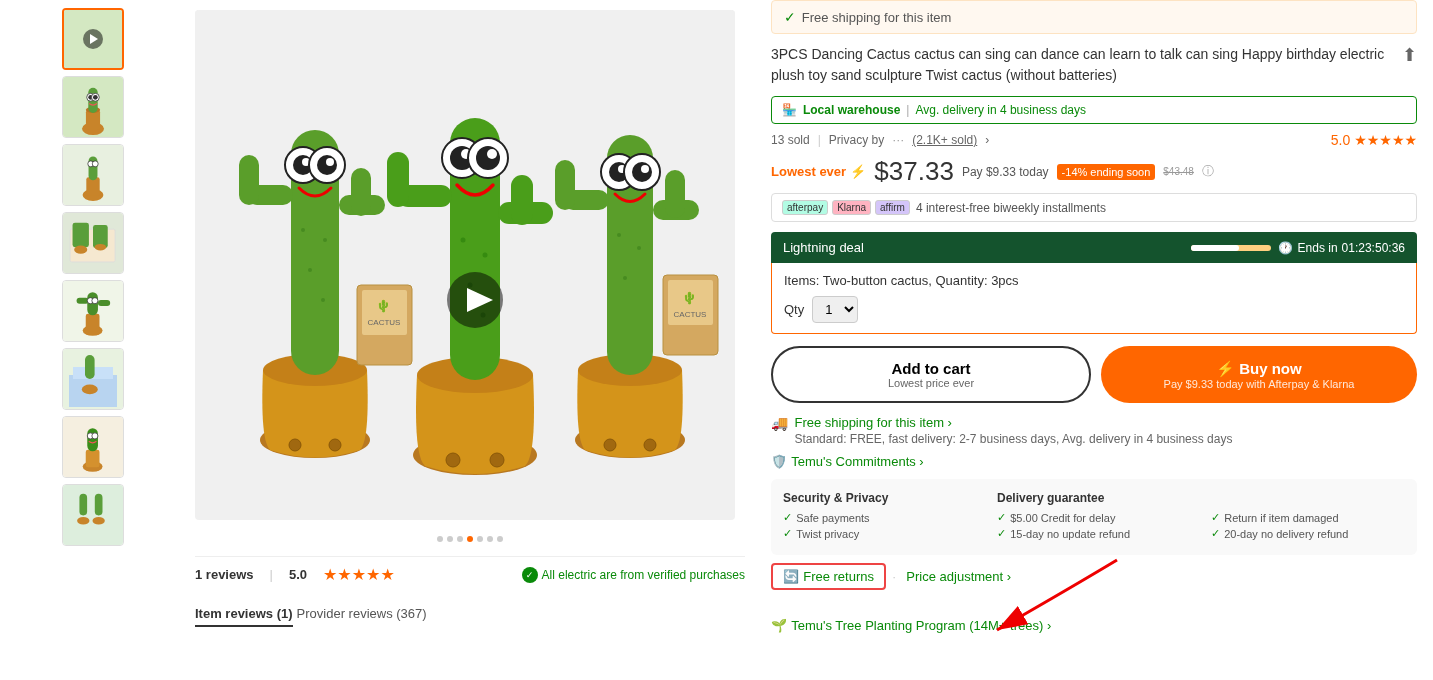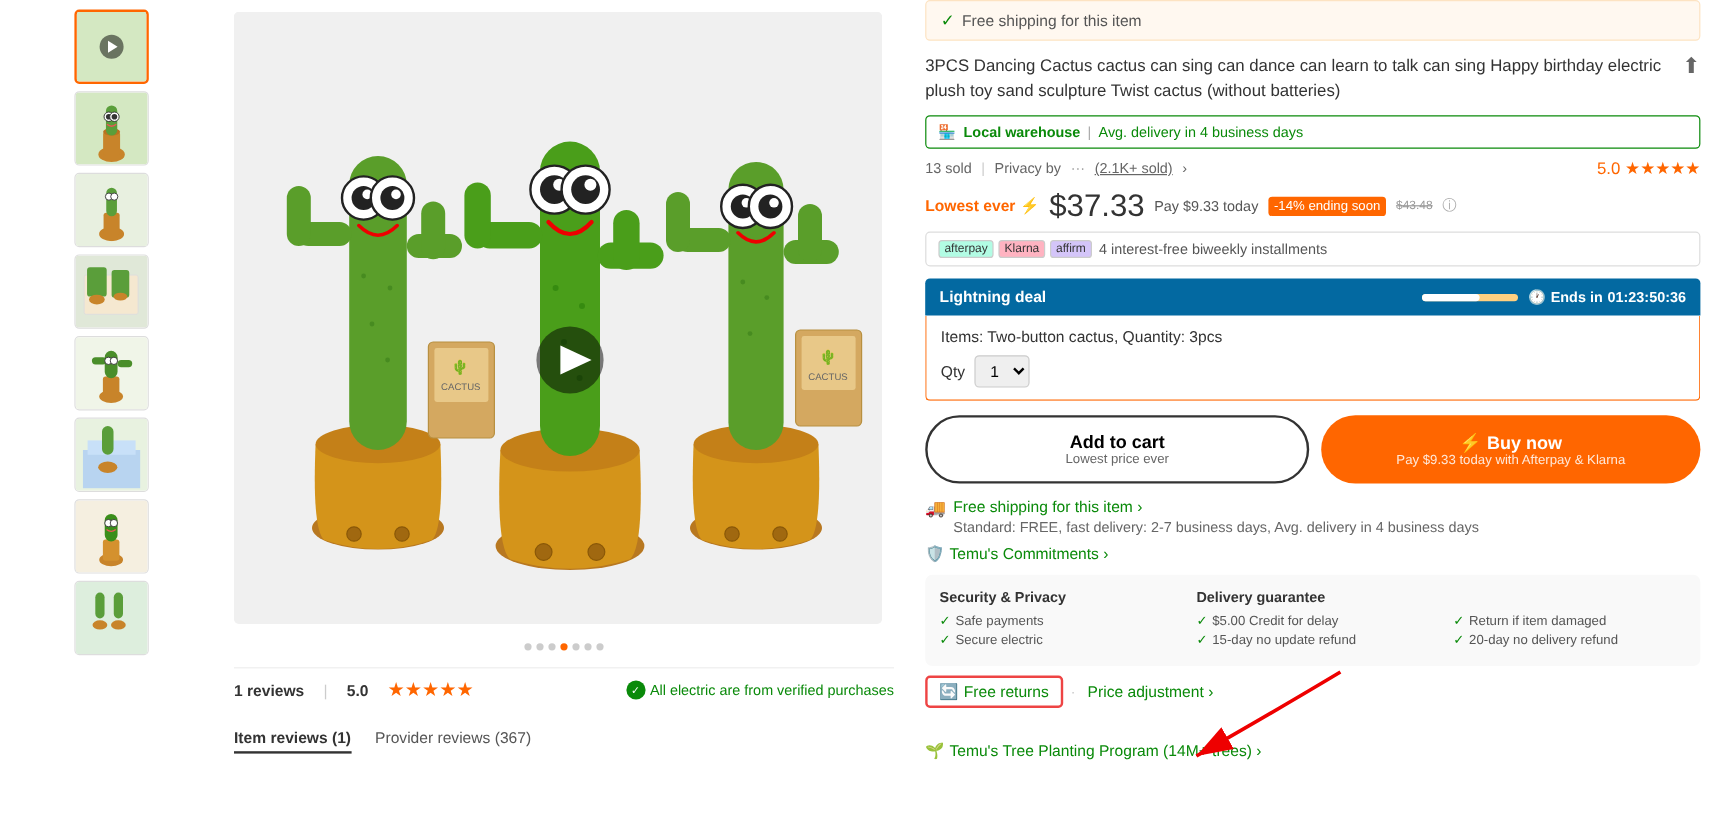--- a/index.html
+++ b/index.html
@@ -16,21 +16,21 @@
     
     .main-image-col { width: 570px; padding: 10px; display: flex; flex-direction: column; gap: 10px; }
     .main-image { width: 540px; height: 510px; background: #f0f0f0; border-radius: 4px; display: flex; align-items: center; justify-content: center; position: relative; overflow: hidden; }
     .dot-row { display: flex; gap: 4px; justify-content: center; margin-top: 6px; }
     .dot { width: 6px; height: 6px; border-radius: 50%; background: #ccc; }
     .dot.active { background: #f60; }
 
     .reviews-row { display: flex; align-items: center; gap: 16px; padding: 8px 0; border-top: 1px solid #eee; margin-top: 4px; }
     .verified-badge { display: flex; align-items: center; gap: 4px; color: #0a8a0a; font-size: 12px; margin-left: auto; }
     .verified-icon { width: 16px; height: 16px; background: #0a8a0a; border-radius: 50%; display: flex; align-items: center; justify-content: center; color: white; font-size: 9px; }
-    .tabs-row { display: flex; gap: 20px; font-size: 13px; padding-top: 4px; }
+    .tabs-row { display: flex; gap: 4px; font-size: 13px; padding-top: 4px; }
     .tab-item { color: #555; cursor: pointer; padding-bottom: 4px; }
     .tab-item.active { color: #333; font-weight: bold; border-bottom: 2px solid #333; }
 
     
     .product-info-col { flex: 1; padding: 0 16px; min-width: 0; }
 
     .shipping-banner { background: #fff8f0; border: 1px solid #fde3c2; border-radius: 4px; padding: 8px 12px; display: flex; align-items: center; gap: 6px; color: #555; font-size: 13px; margin-bottom: 10px; }
     .check-icon { color: #0a8a0a; font-size: 14px; }
 
     .product-title-row { display: flex; align-items: flex-start; gap: 8px; margin-bottom: 10px; }
@@ -52,21 +52,21 @@
     .discount-badge { background: #f60; color: white; font-size: 11px; padding: 2px 5px; border-radius: 3px; }
     .orig-price { text-decoration: line-through; color: #999; font-size: 10px; }
 
     .installment-row { display: flex; align-items: center; gap: 6px; border: 1px solid #ddd; border-radius: 4px; padding: 6px 10px; font-size: 12px; color: #555; margin-bottom: 10px; }
     .payment-badges { display: flex; gap: 4px; }
     .pay-badge { background: #eee; border: 1px solid #ccc; border-radius: 3px; padding: 1px 4px; font-size: 10px; }
     .pay-badge.afterpay { background: #b2fce4; color: #333; }
     .pay-badge.klarna { background: #ffb3c1; color: #333; }
     .pay-badge.affirm { background: #d4c5f9; color: #333; }
 
-    .lightning-deal-bar { background: #0369a1; color: white; padding: 8px 12px; border-radius: 4px 4px 0 0; display: flex; align-items: center; gap: 8px; font-size: 13px; font-weight: bold; }
+    .lightning-deal-bar { background: #14532d; color: white; padding: 8px 12px; border-radius: 4px 4px 0 0; display: flex; align-items: center; gap: 8px; font-size: 13px; font-weight: normal; }
     .deal-timer { display: flex; align-items: center; gap: 4px; margin-left: auto; font-size: 12px; }
     .timer-bar { background: #ffd080; height: 6px; width: 80px; border-radius: 3px; margin: 0 4px; }
     .timer-bar-fill { background: white; height: 100%; width: 60%; border-radius: 3px; }
 
     .lightning-deal-body { border: 1px solid #f60; border-top: none; border-radius: 0 0 4px 4px; padding: 10px 12px; margin-bottom: 12px; }
     .items-info { font-size: 13px; color: #333; margin-bottom: 8px; }
     .qty-row { display: flex; align-items: center; gap: 8px; }
     .qty-label { font-size: 13px; }
     .qty-select { border: 1px solid #ccc; border-radius: 4px; padding: 4px 8px; font-size: 13px; cursor: pointer; }
 
@@ -432,21 +432,21 @@
     <div class="commitments-grid">
       <div class="commitments-cols">
         <div class="commit-col">
           <div class="commit-col-title">Security &amp; Privacy</div>
           <div class="commit-item">
             <span class="commit-check">✓</span>
             <span>Safe payments</span>
           </div>
           <div class="commit-item">
             <span class="commit-check">✓</span>
-            <span>Secure electric</span>
+            <span>Twist privacy</span>
           </div>
         </div>
         <div class="commit-col">
           <div class="commit-col-title">Delivery guarantee</div>
           <div class="commit-item">
             <span class="commit-check">✓</span>
             <span>$5.00 Credit for delay</span>
           </div>
           <div class="commit-item">
             <span class="commit-check">✓</span>

